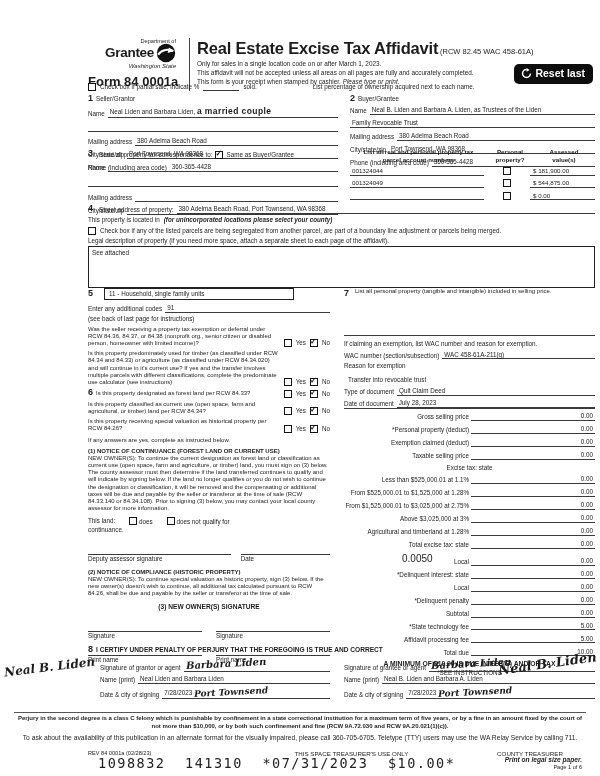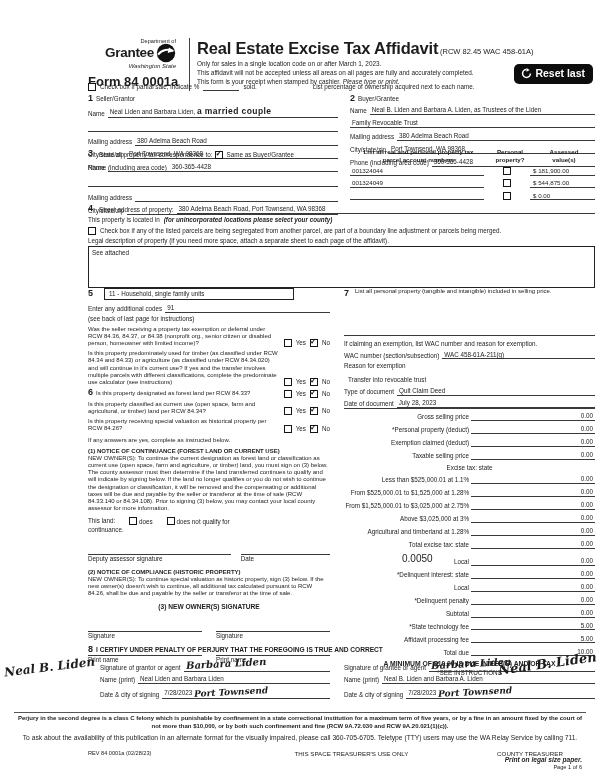--- a/index.html
+++ b/index.html
@@ -493,19 +493,20 @@
     <div class="center b" style="font-size:6px;line-height:1.3;">Perjury in the second degree is a class C felony which is punishable by confinement in a state correctional institution for a maximum term of five years, or by a fine in an amount fixed by the court of not more than $10,000, or by both such confinement and fine (RCW 9A.72.030 and RCW 9A.20.021(1)(c)).</div>
     <div class="center" style="font-size:6.7px;margin-top:3px;line-height:1.25;">To ask about the availability of this publication in an alternate format for the visually impaired, please call 360-705-6705. Teletype (TTY) users may use the WA Relay Service by calling 711.</div>
   </div>
 
   <div class="abs" style="left:88px;width:507px;top:750px;display:flex;">
     <span class="small" style="flex:0 0 150px;">REV 84 0001a  (02/28/23)</span>
     <span style="flex:1;text-align:center;font-size:6.2px;">THIS SPACE TREASURER'S USE ONLY</span>
     <span style="flex:0 0 130px;text-align:center;font-size:6.2px;">COUNTY TREASURER</span>
   </div>
 
+  <div class="abs stamp" style="left:98px;top:755px;">1098832  141310  *07/31/2023  $10.00*</div>
 
   <div class="abs" style="right:18px;top:756px;text-align:right;">
     <div class="b i" style="font-size:6.6px;">Print on legal size paper.</div>
     <div class="small">Page 1 of 6</div>
   </div>
 
 </div>
 
 </body></html>

